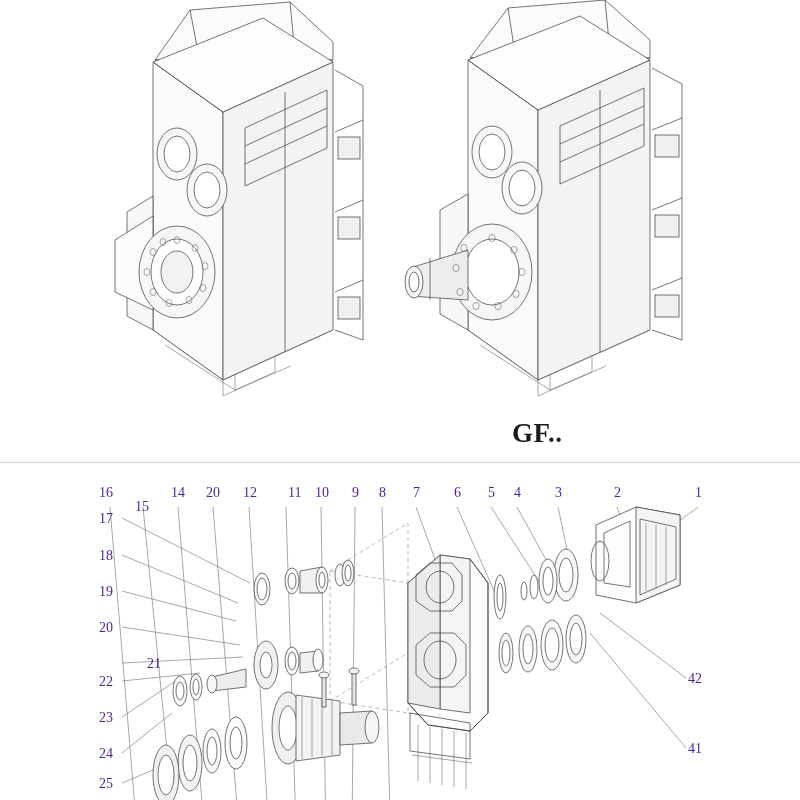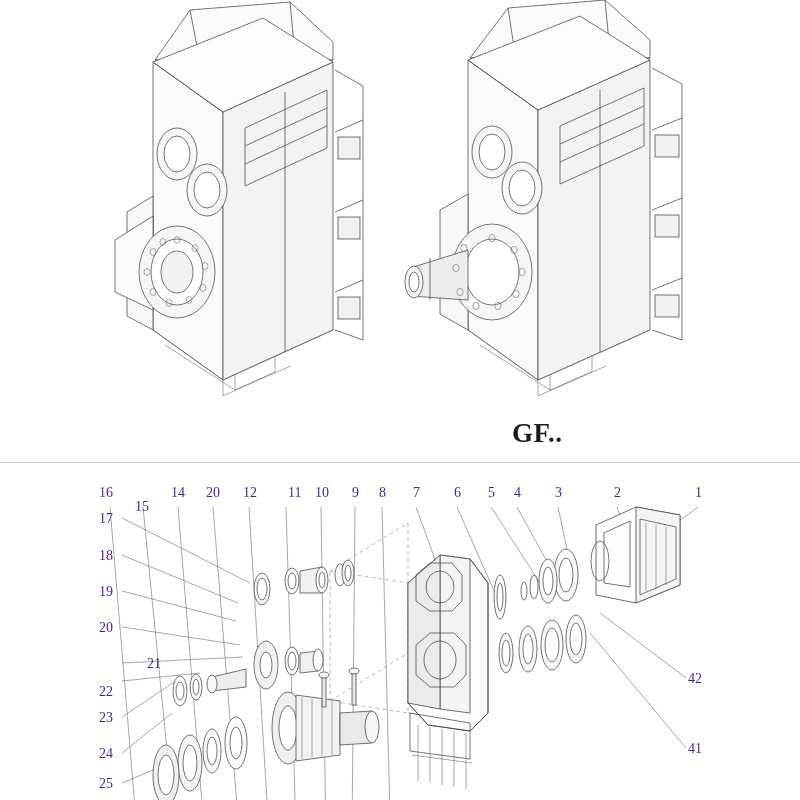--- a/index.html
+++ b/index.html
@@ -354,21 +354,21 @@
     <div class="num" style="left:514px;top:22px;">4</div>
     <div class="num" style="left:555px;top:22px;">3</div>
     <div class="num" style="left:614px;top:22px;">2</div>
     <div class="num" style="left:695px;top:22px;">1</div>
 
     <div class="num" style="left:99px;top:48px;">17</div>
     <div class="num" style="left:99px;top:85px;">18</div>
     <div class="num" style="left:99px;top:121px;">19</div>
     <div class="num" style="left:99px;top:157px;">20</div>
     <div class="num" style="left:99px;top:193px;margin-left:48px;">21</div>
-    <div class="num" style="left:99px;top:211px;margin-top:10px;">22</div>
+    <div class="num" style="left:99px;top:211px;">22</div>
     <div class="num" style="left:99px;top:247px;text-align:right;">23</div>
     <div class="num" style="left:99px;top:283px;">24</div>
     <div class="num" style="left:99px;top:313px;">25</div>
 
     <div class="num" style="left:688px;top:208px;text-align:right;">42</div>
     <div class="num" style="left:688px;top:278px;">41</div>
 
   </div>
 </div>
 

